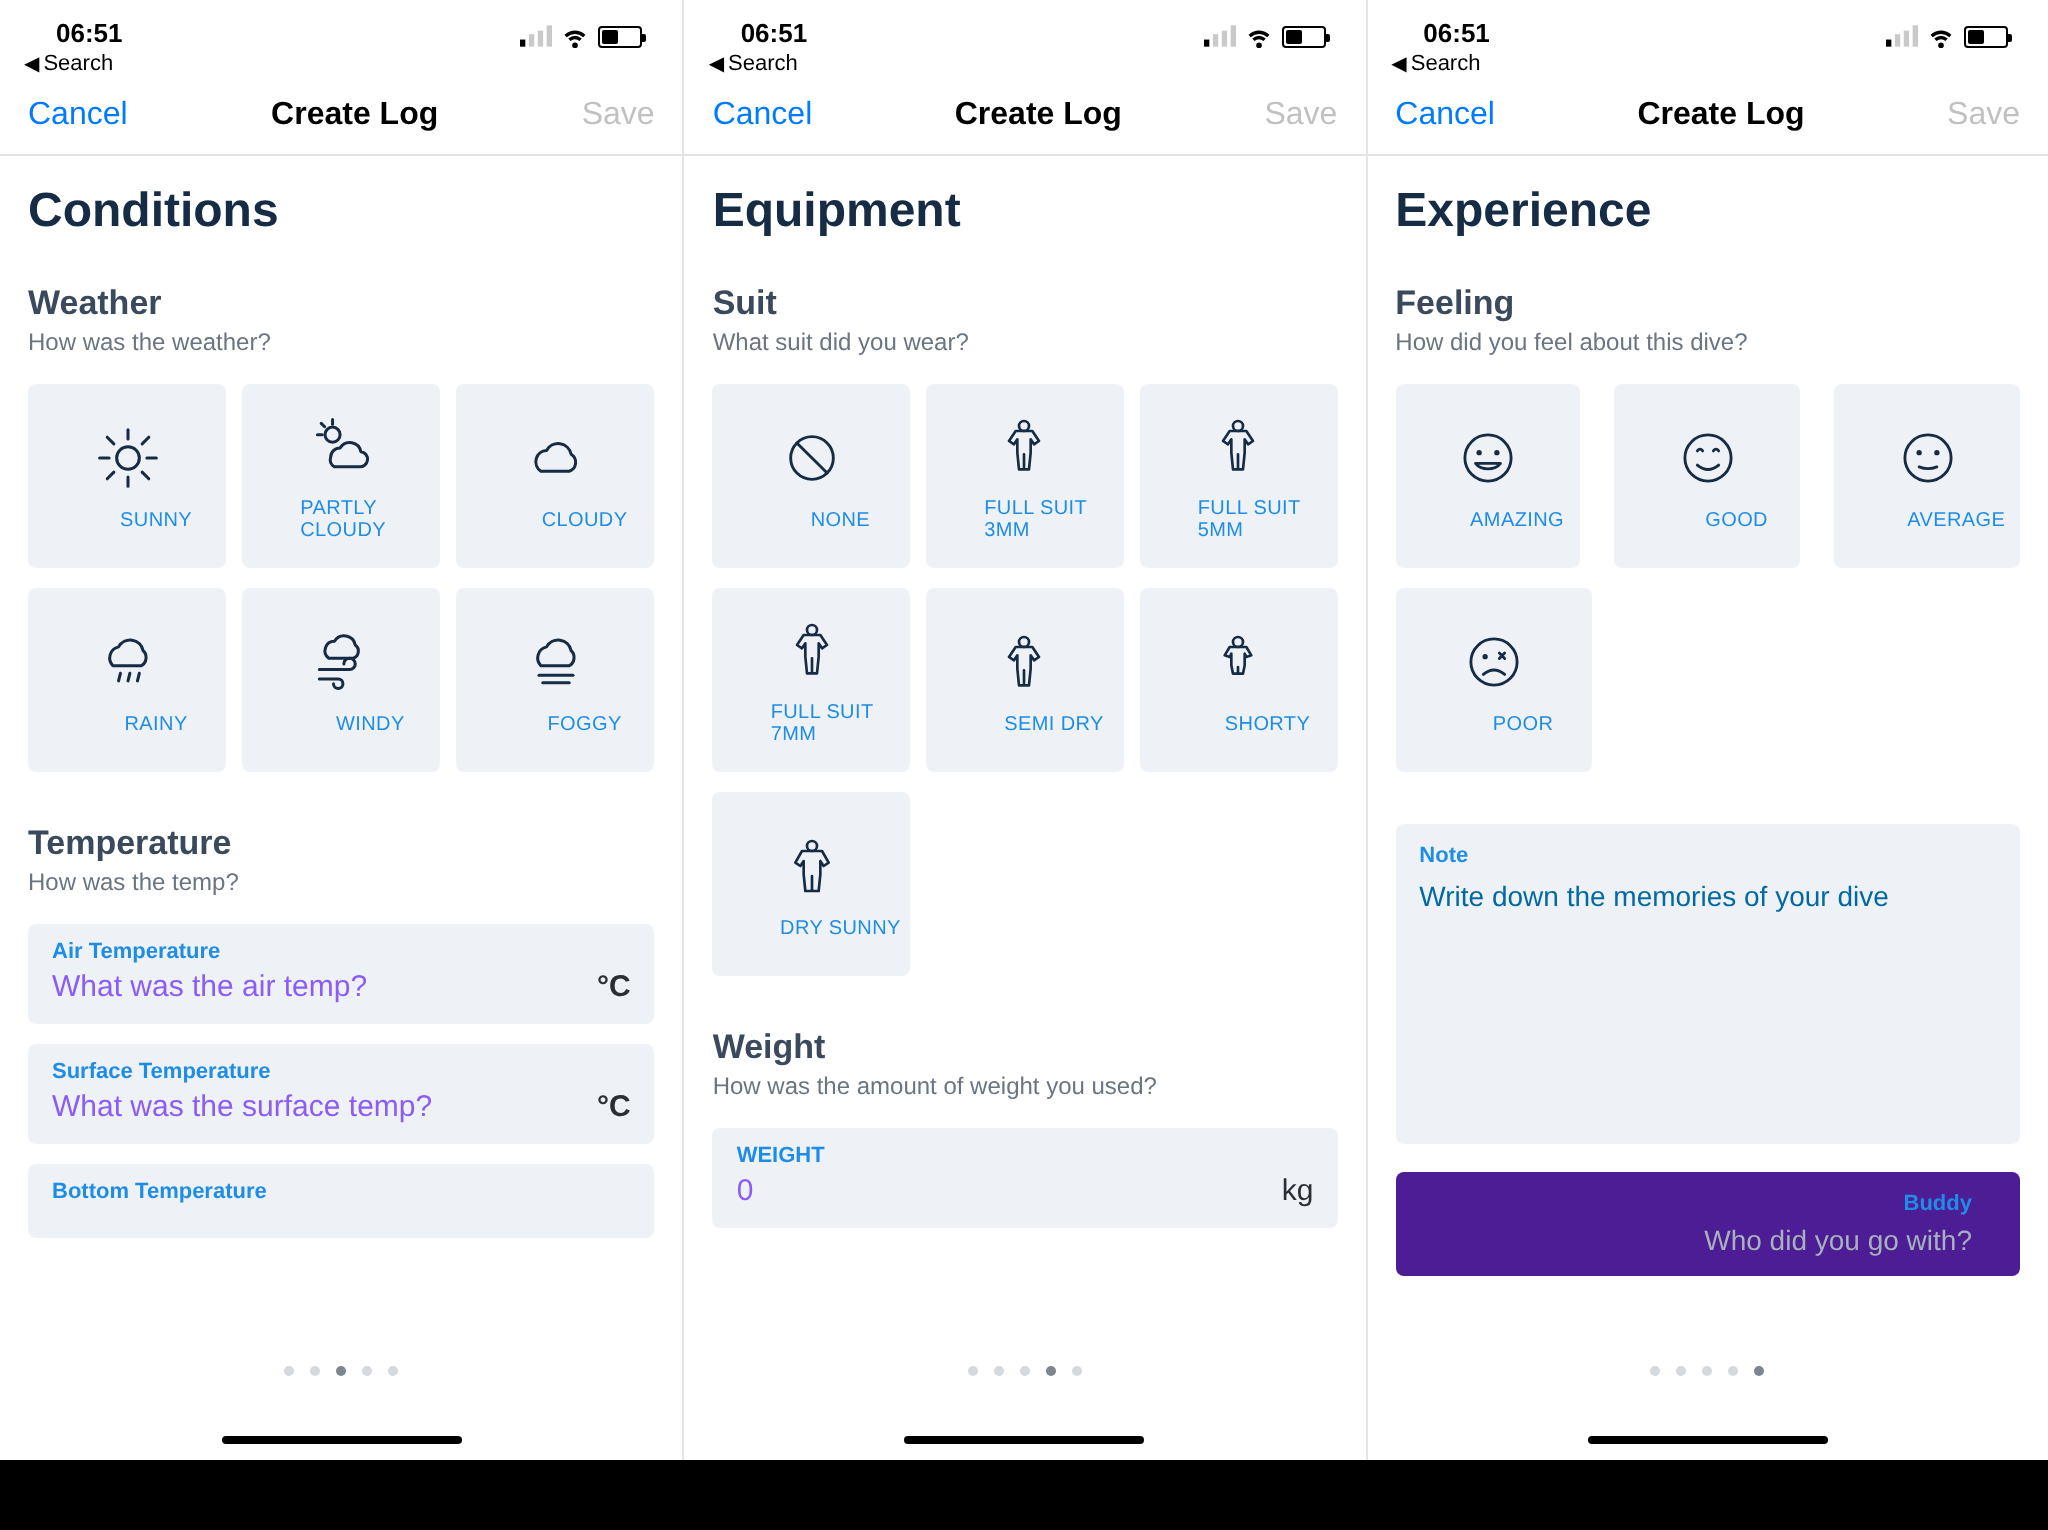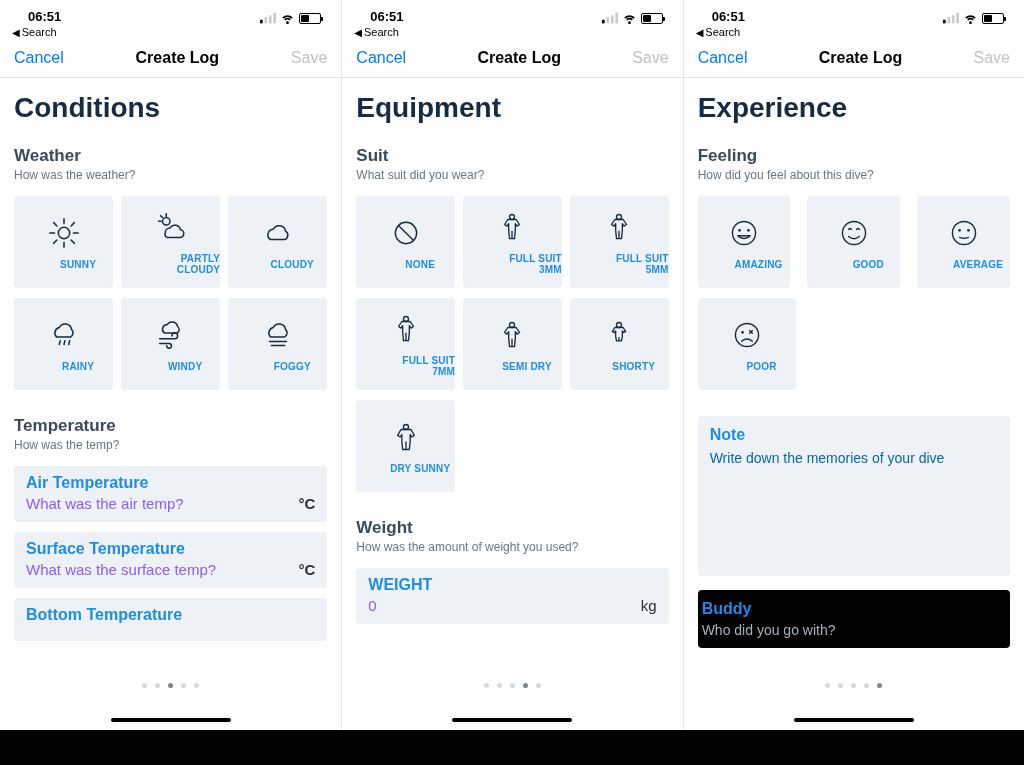--- a/index.html
+++ b/index.html
@@ -22,45 +22,45 @@
   .back-search { font-size: 11px; color:#000; padding: 2px 0 0 12px; display:flex; align-items:center; gap:2px; }
   .back-search .tri { font-size:10px; }
 
   .nav-bar { height: 40px; border-bottom: 1px solid #e4e4e4; display: flex; align-items:center; justify-content: space-between; padding: 0 14px; }
   .nav-left { color:#007aff; font-size:16px; font-weight:400; }
   .nav-title { font-size:16px; font-weight:700; color:#000; }
   .nav-right { color:#c1c1c1; font-size:16px; }
 
   .content { flex:1; overflow:hidden; padding: 14px 14px 0 14px; }
 
-  .h1 { font-size: 28px; font-weight: 800; color:#162b44; margin-bottom: 22px; }
+  .h1 { font-size: 24px; font-weight: 800; color:#162b44; margin-bottom: 22px; }
   .h2 { font-size: 17px; font-weight: 700; color:#3a4a5c; margin-bottom: 2px; }
   .sub { font-size: 12px; color:#6b7582; margin-bottom: 14px; }
 
   .section { margin-bottom: 26px; }
 
   .grid3 { display:grid; grid-template-columns: repeat(3,1fr); gap:8px; }
   .tile { background:#eef2f7; border-radius:4px; height:92px; display:flex; flex-direction:column; align-items:center; justify-content:center; gap:8px; }
   .tile-icon { width:36px; height:36px; display:flex; align-items:center; justify-content:center; }
-  .tile-label { font-size:10px; font-weight:700; color:#1f8de6; letter-spacing:0.2px; text-align:right; line-height:1.1;margin-left:29px; }
+  .tile-label { font-size:10px; font-weight:400; color:#1f8de6; letter-spacing:0.2px; text-align:left; line-height:1.1;margin-left:29px; }
 
   .tile-row1 { margin-bottom:10px; }
   .tile-row-single { display:grid; grid-template-columns: repeat(3,1fr); gap:8px; margin-top:10px;}
   .tile-row-single .tile { grid-column: span 1; }
 
   .input-card { background:#eef2f7; border-radius:4px; padding: 8px 12px 10px 12px; margin-bottom:10px; }
-  .input-label { font-size:16px; font-weight:600; color:#1f8de6; margin-bottom:3px; }
+  .input-label { font-size:11px; font-weight:600; color:#1f8de6; margin-bottom:3px; }
   .input-row { display:flex; align-items:center; justify-content:space-between; }
   .input-placeholder { font-size:15px; color:#8b5cf6; }
   .input-unit { font-size:15px; font-weight:600; color:#2a2f36; }
 
   .note-card { background:#eef2f7; border-radius:4px; padding:10px 12px 12px 12px; height:160px; margin-bottom:14px; }
   .note-text { font-size:14px; color:#0369a1; margin-top:6px; }
 
-  .buddy-card { background:#000000; border-radius:4px; padding:10px 4px; }
+  .buddy-card { background:#4c1d95; border-radius:4px; padding:10px 24px;text-align:right; }
   .buddy-text { font-size:14px; color:#a7b0bb; margin-top:4px; }
 
   .feel-grid { display:grid; grid-template-columns: repeat(3,1fr); gap:17px; margin-bottom:10px;}
   .feel-grid2 { display:grid; grid-template-columns: repeat(3,1fr); gap:8px; }
 
   .dots { position:absolute; bottom:42px; left:0; right:0; display:flex; justify-content:center; gap:8px;}
   .dot { width:5px; height:5px; border-radius:50%; background:#d5d9de; }
   .dot.active { background:#7d8590; }
 
   .home-ind { position:absolute; bottom:8px; left:50%; transform:translateX(-50%); width:120px; height:4px; background:#000; border-radius:3px; }

